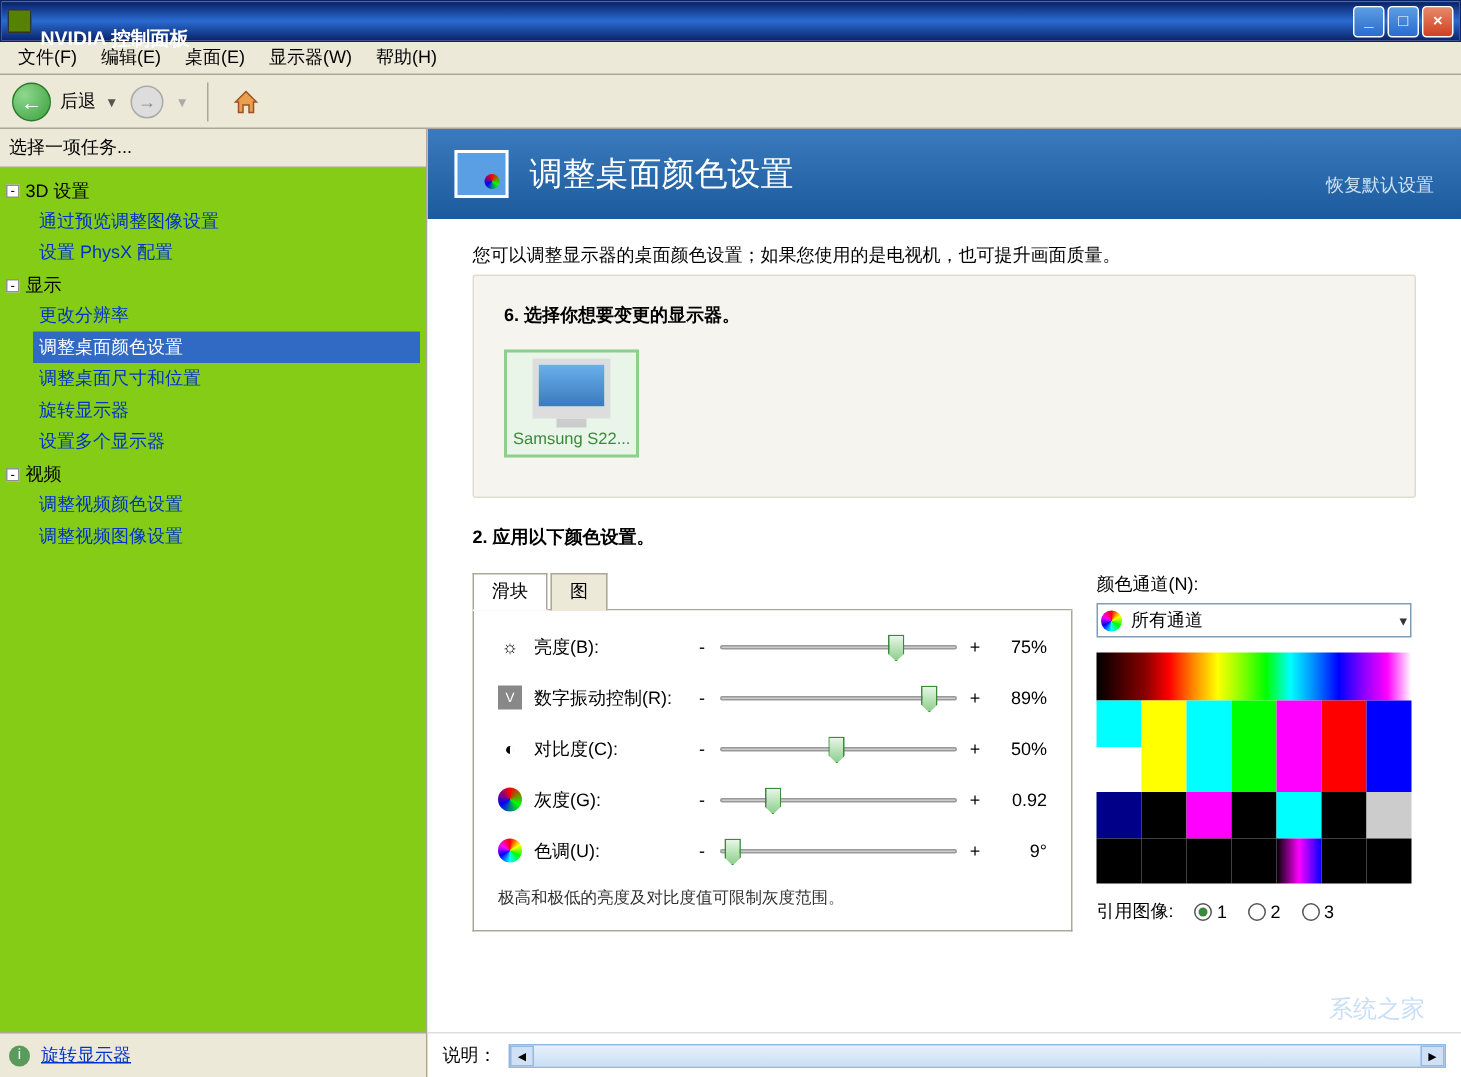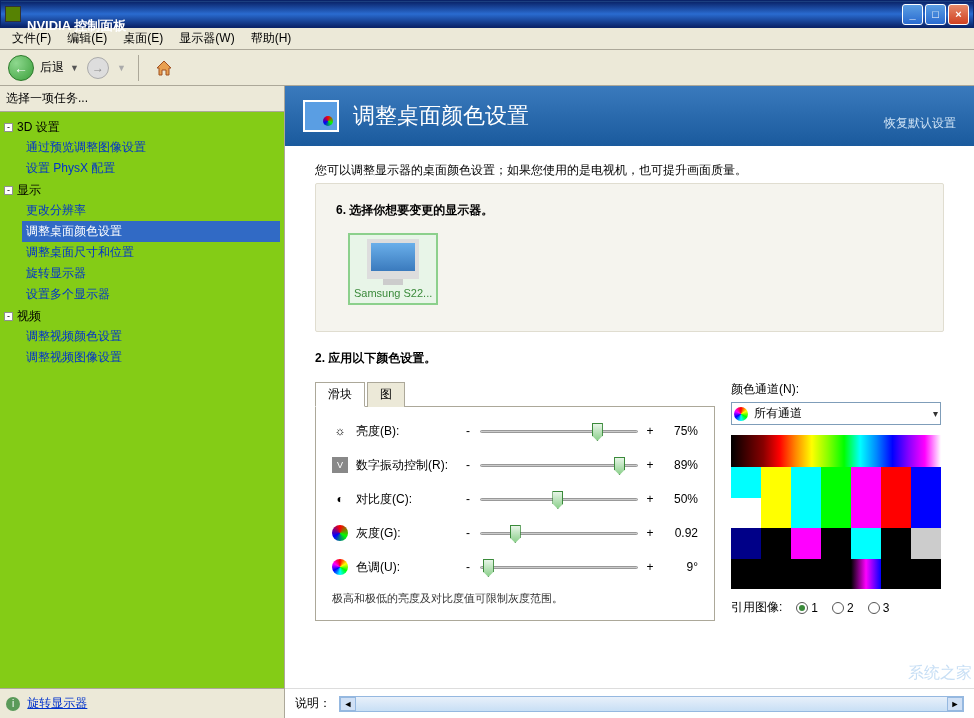--- a/index.html
+++ b/index.html
@@ -52,21 +52,21 @@
 .content-header h1 { font-size: 22px; font-weight: normal; }
 .restore-link { color: #cfe3f5; font-size: 12px; cursor: pointer; align-self: flex-end; }
 
 .content-body { flex: 1; padding: 16px 30px; overflow-y: auto; background: white; position: relative; }
 .content-desc { margin-bottom: 4px; }
 
 .section-box { background: #f5f4ee; border: 1px solid #e0ddd0; padding: 18px 20px 26px 20px; margin-bottom: 18px; border-radius: 2px; }
 .section-title { font-weight: bold; margin-bottom: 14px; }
 
 
-.monitor-item { display: inline-block; text-align: center; cursor: pointer; padding: 4px; border: 2px solid #8cd08c; background: #e8f5e8; margin-left: 12px; }
+.monitor-item { display: inline-block; text-align: center; cursor: pointer; padding: 4px; border: 2px solid #8cd08c; background: #e8f5e8; }
 .monitor-icon { width: 52px; height: 40px; background: linear-gradient(#6aafea, #3a7abd); border: 4px solid #ddd; border-bottom-width: 8px; margin: 0 auto 2px auto; position: relative; }
 .monitor-stand { width: 20px; height: 6px; background: #ccc; margin: -2px auto 0 auto; }
 .monitor-label { color: #3a8a3a; font-size: 11px; margin-top: 2px; }
 
 
 .settings-row { display: flex; gap: 16px; align-items: flex-start; }
 .settings-left { flex: 0 0 400px; }
 .settings-right { flex: 0 0 210px; }
 
 .tabs { display: flex; border-bottom: 1px solid #aca899; }
@@ -103,21 +103,21 @@
 .radio-wrap { display: flex; align-items: center; gap: 3px; cursor: pointer; }
 .radio { width: 12px; height: 12px; border: 1px solid #555; border-radius: 50%; display: inline-block; position: relative; }
 .radio.checked::after { content: ''; position: absolute; left: 2px; top: 2px; width: 6px; height: 6px; background: #3a8a3a; border-radius: 50%; }
 
 .content-footer { padding: 6px 10px; border-top: 1px solid #ddd; font-size: 12px; display: flex; align-items: center; gap: 8px; }
 .scrollbar-fake { height: 16px; background: linear-gradient(#e8f0fa, #c8dff5); border: 1px solid #95b8e0; flex: 1; position: relative; }
 .scrollbar-fake .sb-btn { position: absolute; top: 0; width: 16px; height: 14px; background: #d0e0f5; border: 1px solid #95b8e0; font-size: 9px; text-align: center; line-height: 12px; }
 .scrollbar-fake .sb-left { left: 0; }
 .scrollbar-fake .sb-right { right: 0; }
 
-.watermark { position: absolute; right: 2px; bottom: 4px; color: #c8dff5; font-size: 16px; font-family: Liberation Serif, serif; pointer-events: none; }
+.watermark { position: absolute; right: 24px; bottom: 4px; color: #c8dff5; font-size: 16px; font-family: Liberation Serif, serif; pointer-events: none; }
 </style>
 </head>
 <body>
 
 <div class="titlebar">
   <span class="app-icon"></span>
   <span class="title">NVIDIA 控制面板</span>
   <div class="window-btns">
     <div class="window-btn min">_</div>
     <div class="window-btn max">□</div>

